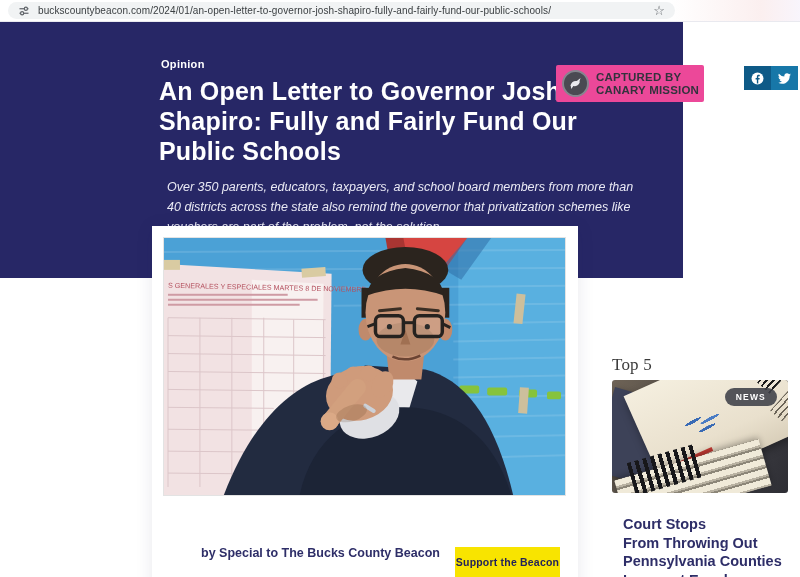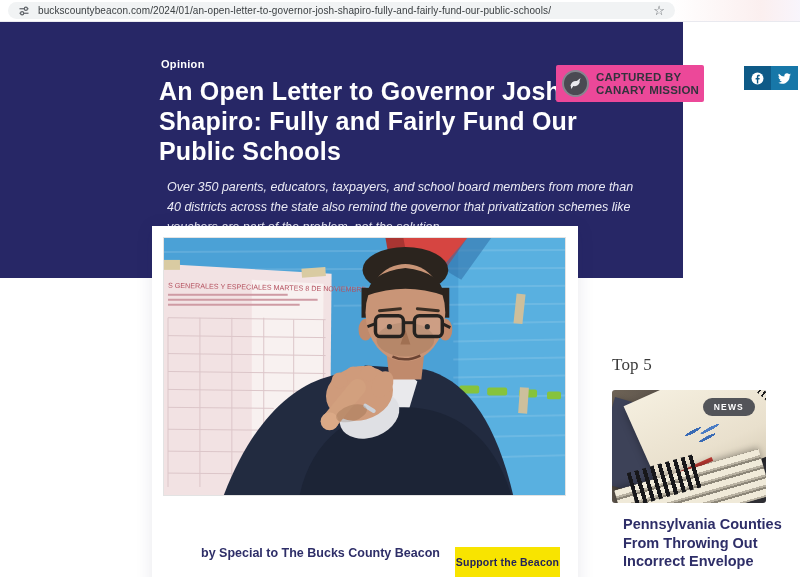--- a/index.html
+++ b/index.html
@@ -108,21 +108,21 @@
     font-size:10.5px; font-weight:700; color:#23235a; letter-spacing:.2px;
   }
 
   
   .sidebar { position:absolute; left:612px; top:330px; width:178px;margin-top:25px; }
   .top5-heading {
     font-family:"Liberation Serif", serif;
     font-size:17px; color:#3b3b3b; letter-spacing:.2px;
   }
   .news-thumb {
-    position:absolute; top:35px; left:0; width:154px; height:113px;
+    position:absolute; top:25px; left:0; width:176px; height:113px;
     border-radius:3px; overflow:hidden; cursor:pointer;
     background:linear-gradient(115deg,#6e6356 0%,#554e47 35%,#3a3a40 75%,#2e2e34 100%);
   }
   .nt-navy-env {
     position:absolute; left:-10px; top:14px; width:62px; height:86px;
     background:#3d4258; transform:rotate(16deg); box-shadow:2px 2px 6px rgba(0,0,0,.35);
   }
   .nt-seal {
     position:absolute; left:26px; top:10px; width:17px; height:17px;
     border:2px solid #cfd3da; border-radius:50%;
@@ -361,19 +361,20 @@
         <div class="nt-addr"></div>
       </div>
       <div class="nt-redline1"></div>
       <div class="nt-redline2"></div>
       <div class="nt-stack"></div>
       <div class="nt-fringe"></div>
       <span class="news-badge">NEWS</span>
     </div>
 
     <div class="sidebar-title">
+      <div>Court Stops</div>
+      <div>From Throwing Out</div>
       <div>Pennsylvania Counties</div>
-      <div>From Throwing Out</div>
       <div>Incorrect Envelope</div>
     </div>
   </div>
 
 </div>
 
 </body></html>

